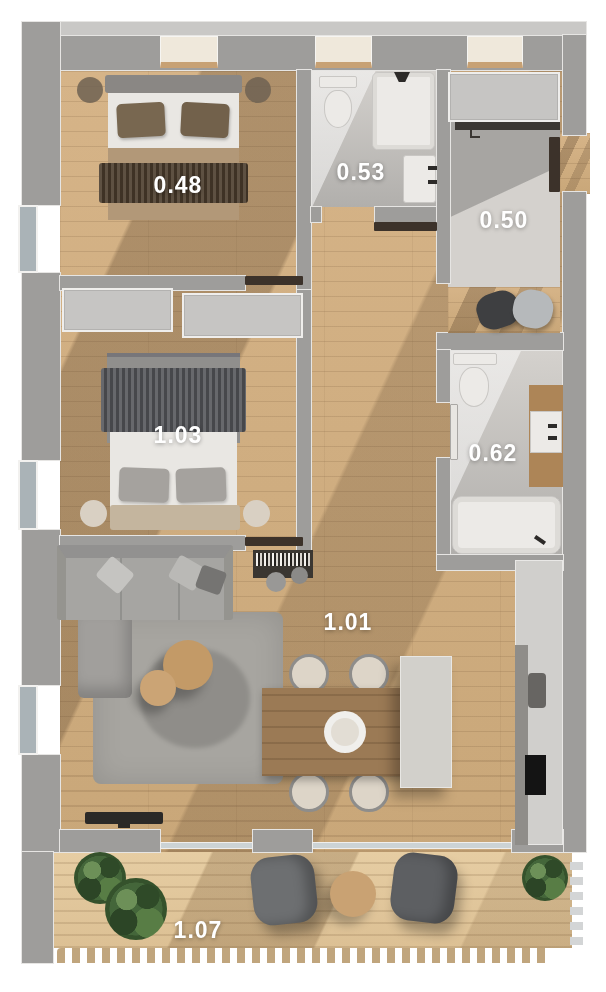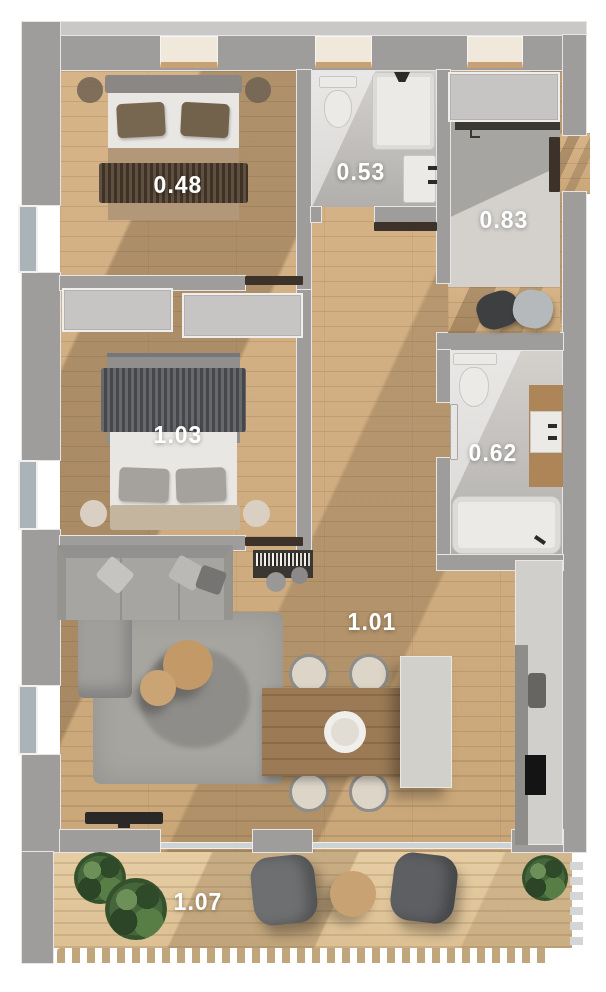--- a/index.html
+++ b/index.html
@@ -181,21 +181,21 @@
 
   <div class="abs plant" style="left:74px;top:852px;width:52px;height:52px;"></div>
   <div class="abs plant" style="left:105px;top:878px;width:62px;height:62px;"></div>
   <div class="abs plant" style="left:522px;top:855px;width:46px;height:46px;"></div>
   <div class="abs" style="left:252px;top:856px;width:64px;height:68px;background:#6d6f71;border-radius:30%;transform:rotate(-6deg);box-shadow:inset -10px 0 12px rgba(0,0,0,.25), 6px 10px 12px rgba(0,0,0,.3);"></div>
   <div class="abs" style="left:392px;top:854px;width:64px;height:68px;background:#5d5f62;border-radius:30%;transform:rotate(7deg);box-shadow:inset -10px 0 12px rgba(0,0,0,.25), 6px 10px 12px rgba(0,0,0,.3);"></div>
   <div class="abs circle" style="left:330px;top:871px;width:46px;height:46px;background:#c9a273;box-shadow:-6px 8px 10px rgba(0,0,0,.25);"></div>
   <div class="abs rail-h" style="left:57px;top:948px;width:494px;height:15px;border-radius:4px 4px 0 0;"></div>
   <div class="abs rail-v" style="left:570px;top:855px;width:13px;height:90px;"></div>
 
-  <div class="abs room-label" style="left:344px;top:608px;width:56px;height:28px;">1.01</div>
+  <div class="abs room-label" style="left:320px;top:608px;width:56px;height:28px;">1.01</div>
   <div class="abs room-label" style="left:146px;top:170px;width:64px;height:30px;">0.48</div>
   <div class="abs room-label" style="left:146px;top:420px;width:64px;height:30px;">1.03</div>
   <div class="abs room-label" style="left:466px;top:440px;width:54px;height:26px;">0.62</div>
   <div class="abs room-label" style="left:335px;top:158px;width:52px;height:28px;">0.53</div>
-  <div class="abs room-label" style="left:477px;top:206px;width:54px;height:28px;">0.83</div>
-  <div class="abs room-label" style="left:171px;top:888px;width:54px;height:28px;">1.07</div>
+  <div class="abs room-label" style="left:477px;top:206px;width:54px;height:28px;">0.50</div>
+  <div class="abs room-label" style="left:171px;top:916px;width:54px;height:28px;">1.07</div>
 
 </div>
 
 </body></html>

